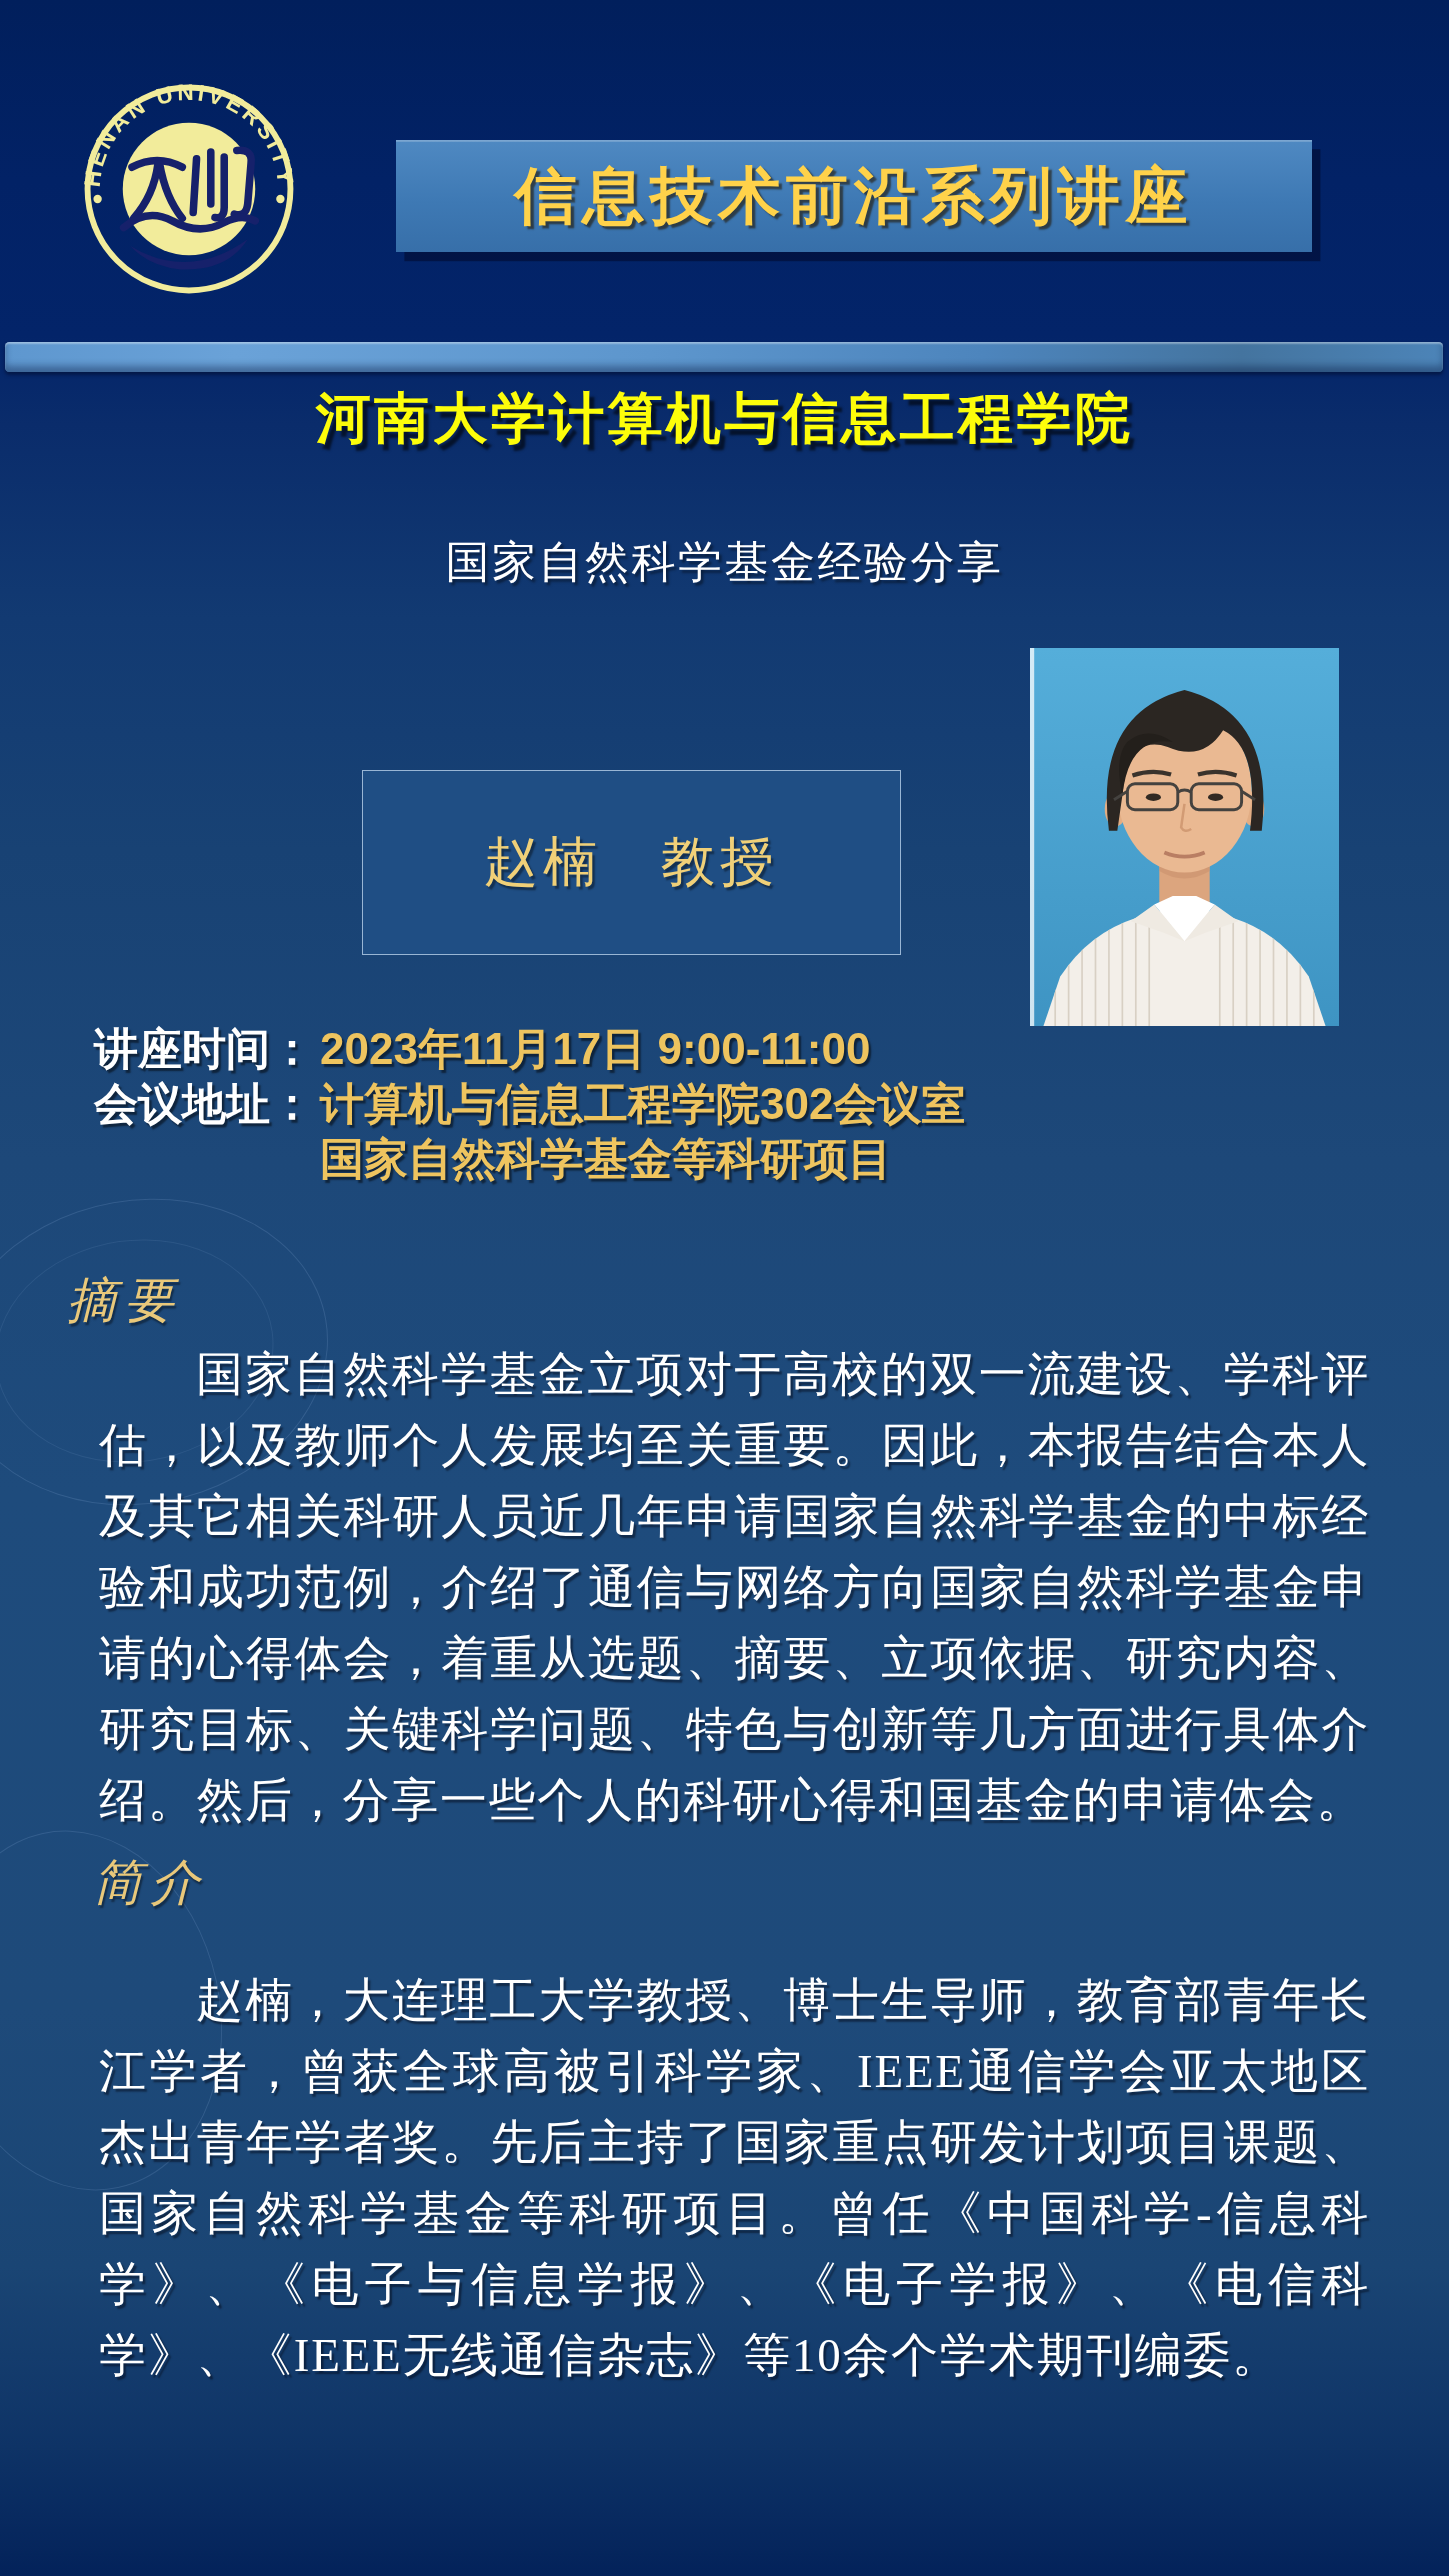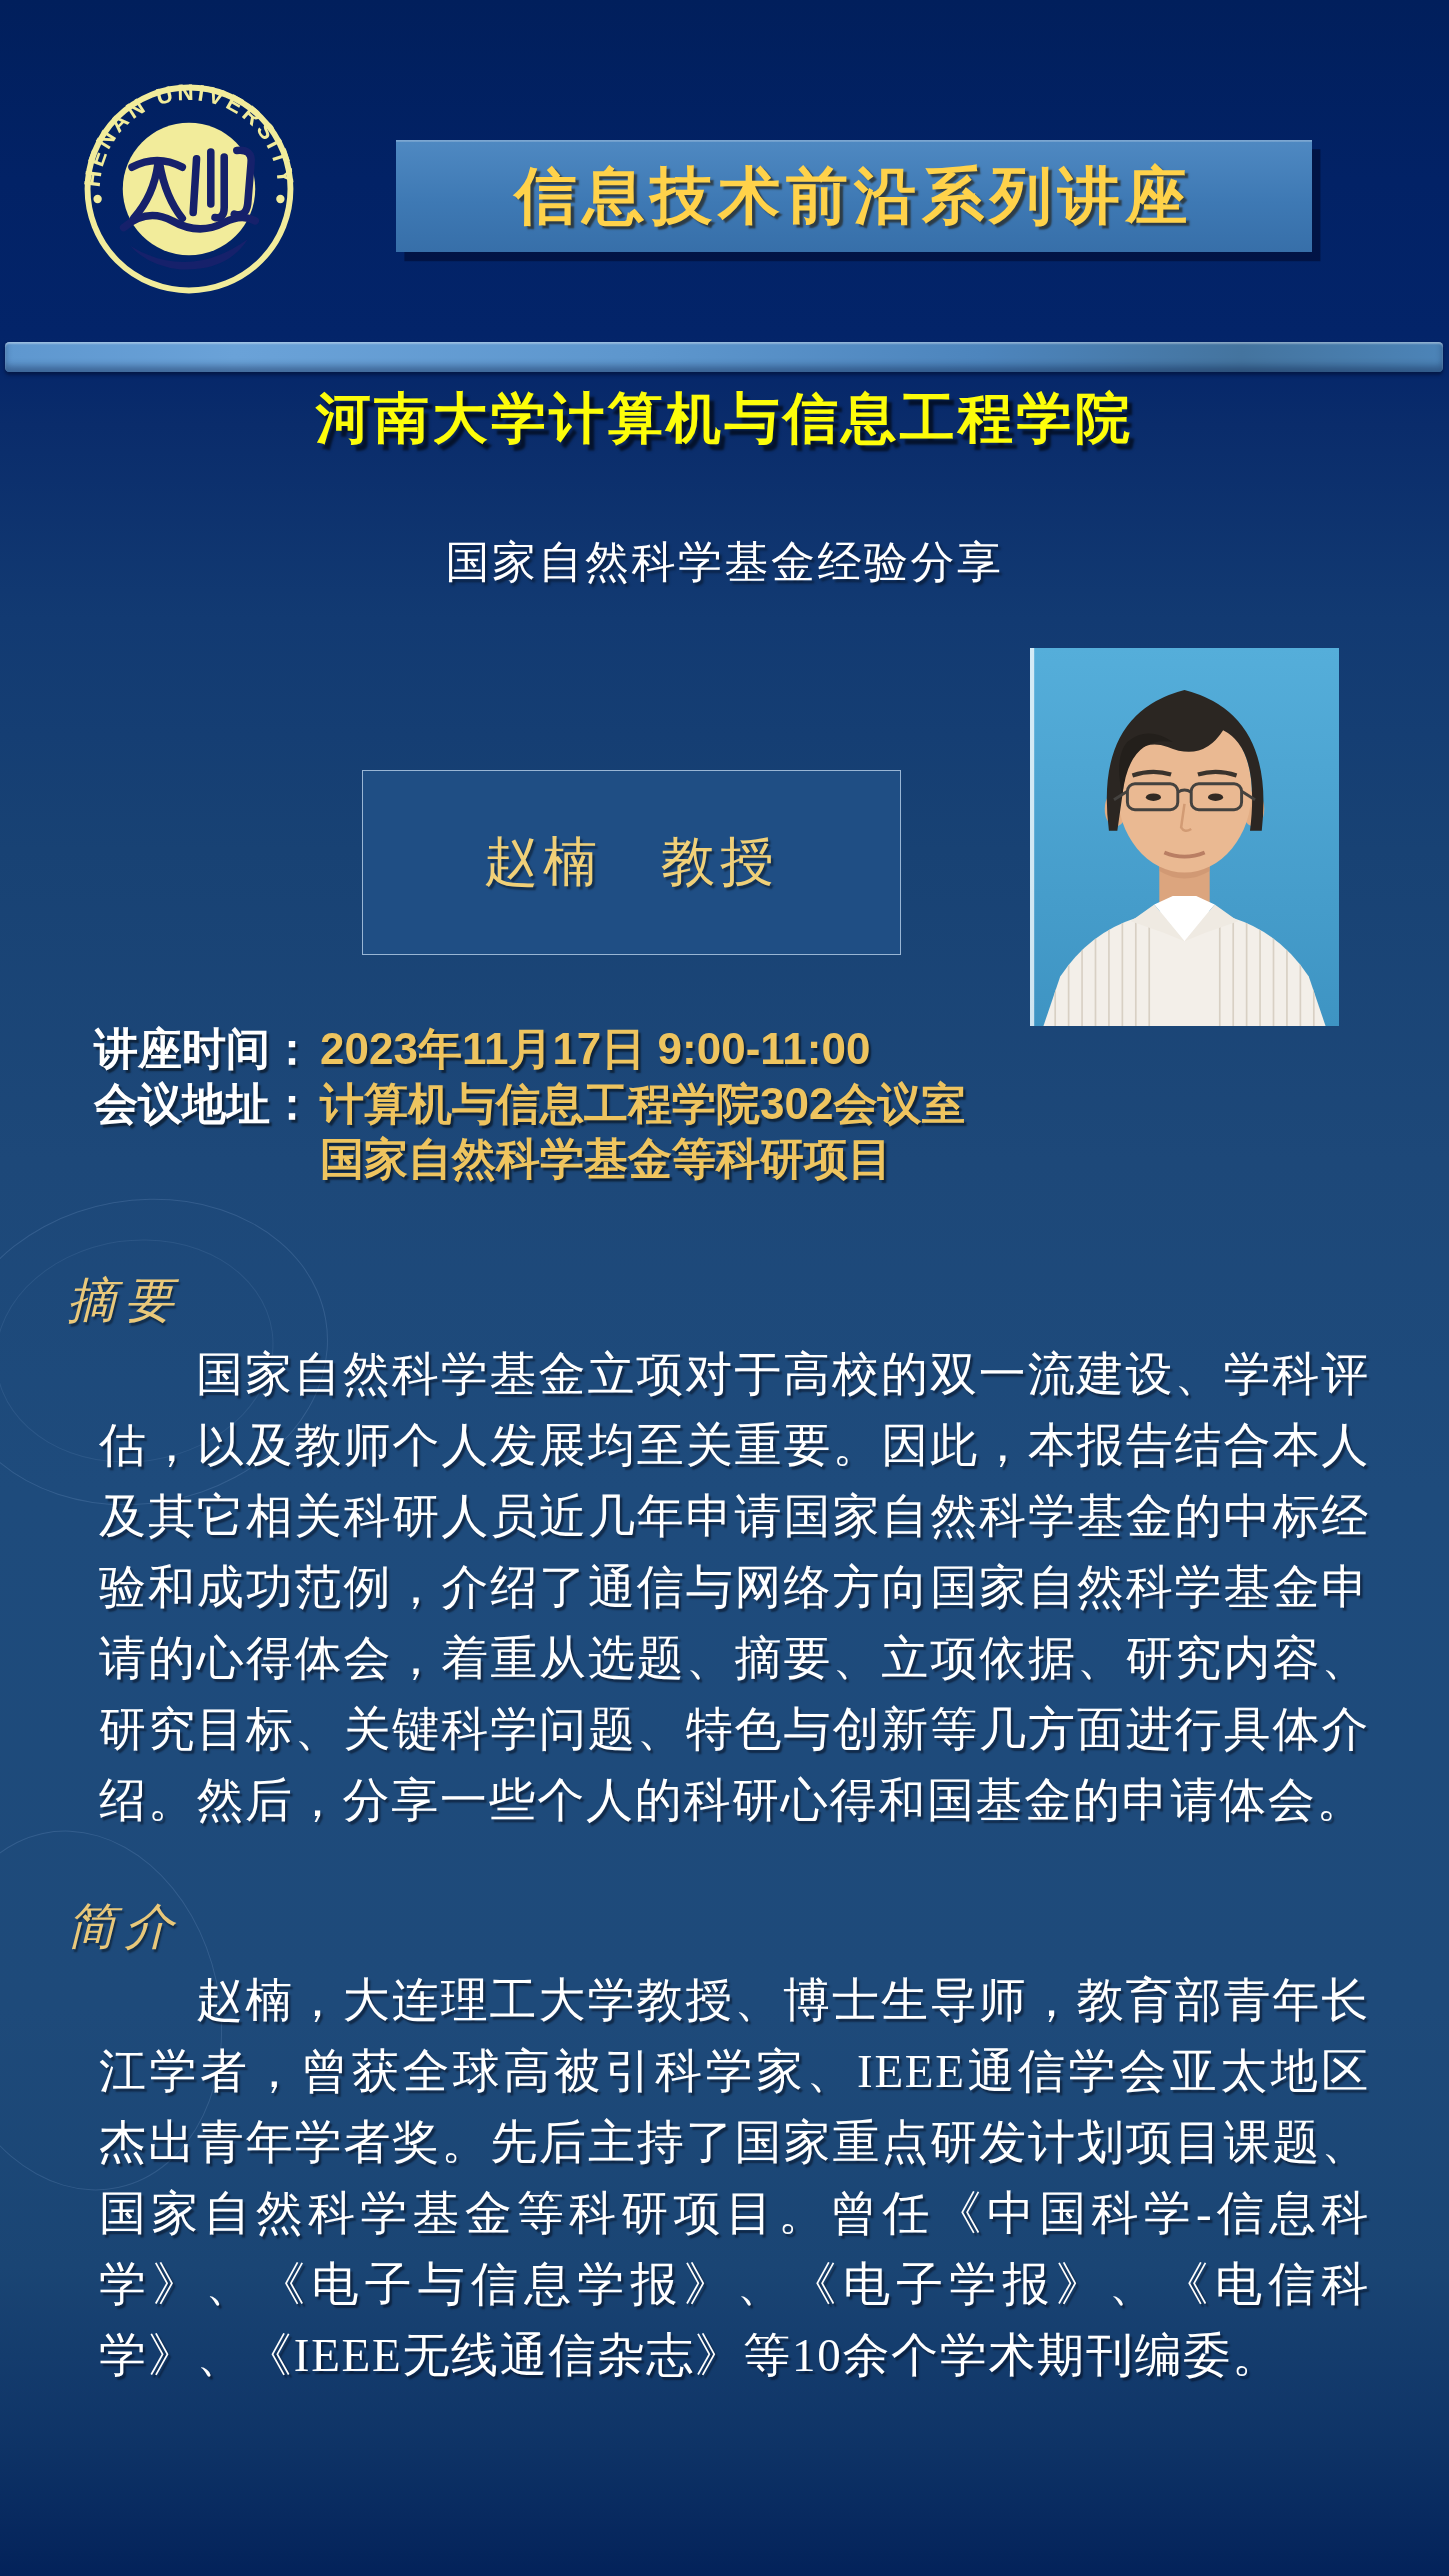--- a/index.html
+++ b/index.html
@@ -63,21 +63,21 @@
   .d-row{display:flex;align-items:center;height:55px;white-space:nowrap;}
   .d-label{display:inline-block;width:226px;color:#ffffff;text-shadow:2.5px 2.5px 1.7px rgba(0,0,0,0.5);}
   .d-value{color:#eec45f;text-shadow:2.5px 2.5px 1.7px rgba(0,0,0,0.5);}
   
   .sec-heading{
     position:absolute;left:67px;
     font-size:49px;color:#e9c87a;letter-spacing:8.4px;font-weight:normal;
     text-shadow:1.7px 2.5px 1.7px rgba(0,0,0,0.4);white-space:nowrap;font-style:italic;
   }
   #abstract-heading{top:1268px;}
-  #bio-heading{top:1894px;}
+  #bio-heading{top:1850px;margin-left:26px;}
   .body-text{
     position:absolute;left:99px;width:1271px;
     font-size:47px;line-height:71px;color:#ffffff;letter-spacing:1.7px;
     text-align:justify;text-indent:97px;
     text-shadow:2.5px 2.5px 1.7px rgba(0,0,12,0.45);
   }
   #abstract-body{top:1339px;}
   #bio-body{top:1965px;}
   .ellipse-deco{
     position:absolute;border:1.7px solid rgba(150,185,225,0.18);border-radius:50%;

